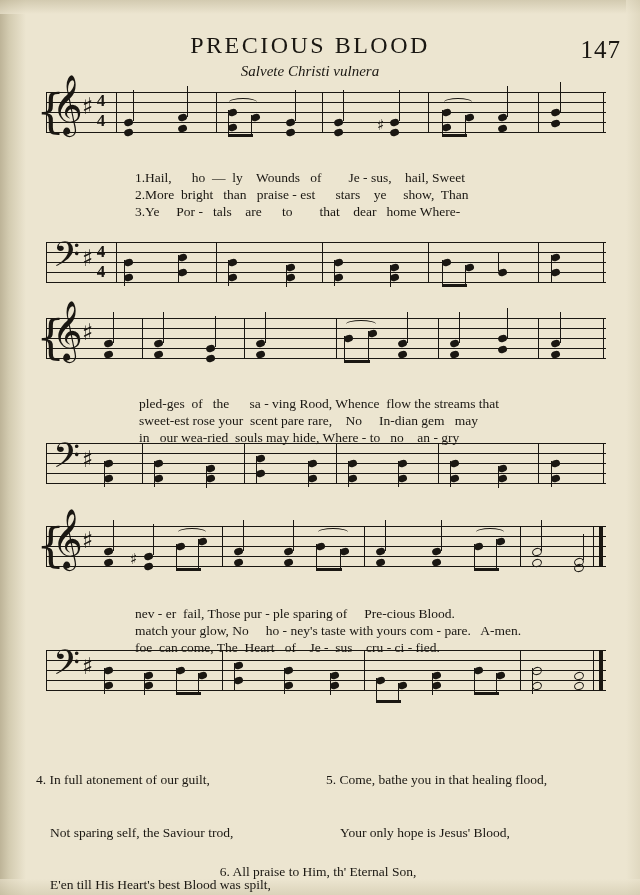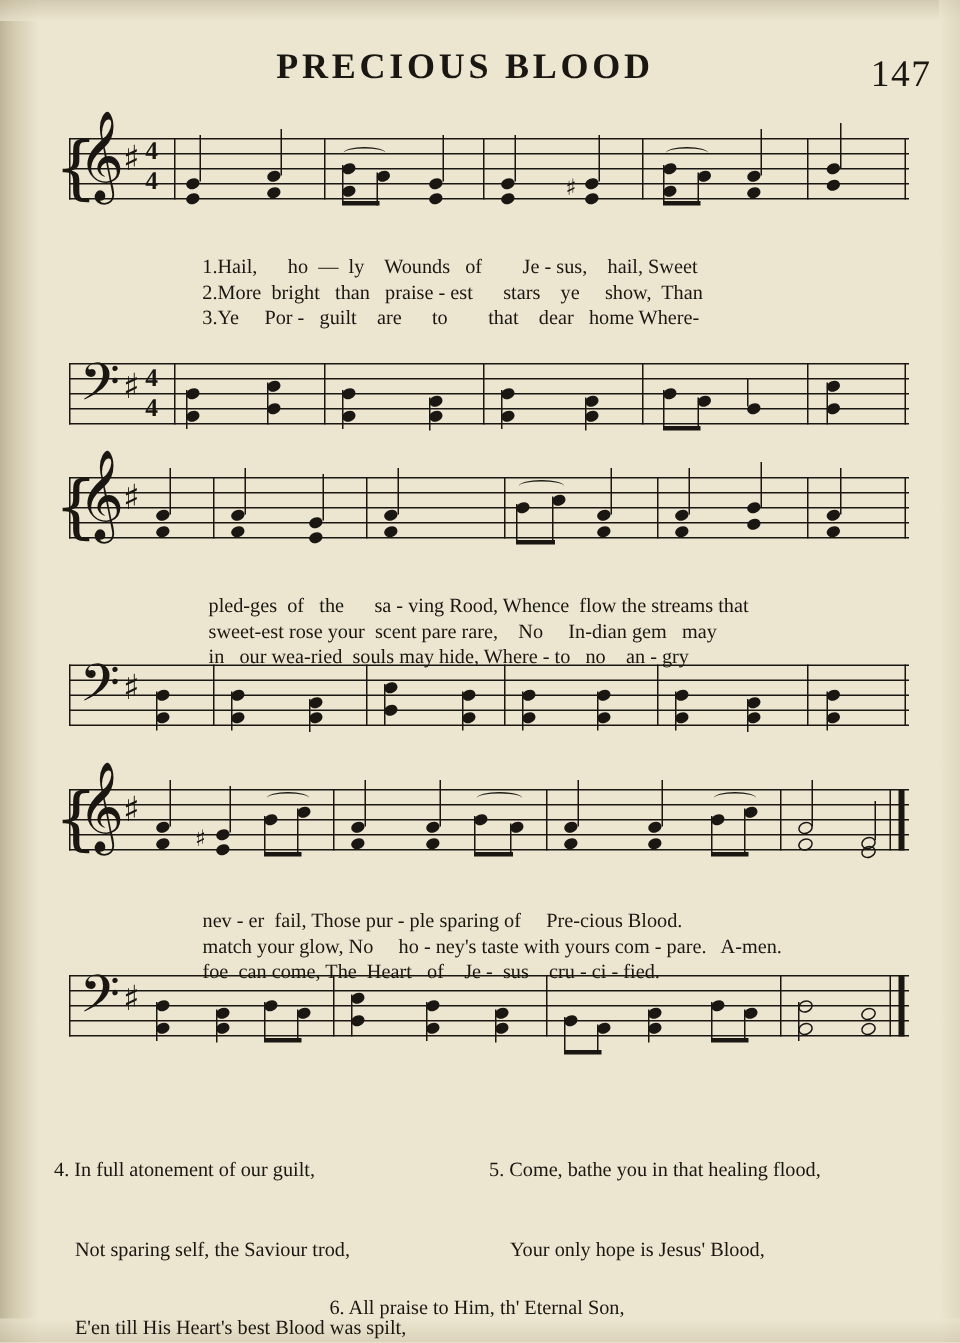--- a/index.html
+++ b/index.html
@@ -61,21 +61,21 @@
 
   
   .title {
     position: absolute;
     left: 0;
     top: 32px;
     width: 560px;
     text-align: center;
     font-size: 24px;
     letter-spacing: 2.5px;
-    font-weight: bold;
+    font-weight: normal;
     font-family: "Liberation Serif", serif;
   }
   .page-number {
     position: absolute;
     right: 3px;
     top: 36px;
     font-size: 25px;
     letter-spacing: 1px;
   }
   .subtitle {
@@ -242,20 +242,21 @@
 <div class="page">
   <div class="edge-left"></div>
   <div class="edge-top"></div>
   <div class="edge-right"></div>
   <div class="edge-bottom"></div>
 
   <div class="content">
 
     <div class="title">PRECIOUS BLOOD</div>
     <div class="page-number">147</div>
+    <div class="subtitle">Salvete Christi vulnera</div>
 
     <div class="system" style="top:92px;">
       <div class="staff">
         <div class="line"></div>
         <div class="line"></div>
         <div class="line"></div>
         <div class="line"></div>
         <div class="line"></div>
         <div class="brace" style="top:-1px;">{</div>
         <div class="barline" style="left:0px;"></div>
@@ -324,21 +325,21 @@
     </div>
 
     <div class="lyrics" style="top:152px; left:70px;">
       <div class="lyric-line">
         <span class="num">1.</span><span>Hail,      ho  —  ly    Wounds   of        Je - sus,    hail, Sweet</span>
       </div>
       <div class="lyric-line">
         <span class="num">2.</span><span>More  bright   than   praise - est      stars    ye     show,  Than</span>
       </div>
       <div class="lyric-line">
-        <span class="num">3.</span><span>Ye     Por -   guilt    are      to        that    dear   home Where-</span>
+        <span class="num">3.</span><span>Ye     Por -   tals    are      to        that    dear   home Where-</span>
       </div>
     </div>
 
     <div class="system" style="top:242px;">
       <div class="staff">
         <div class="line"></div>
         <div class="line"></div>
         <div class="line"></div>
         <div class="line"></div>
         <div class="line"></div>

